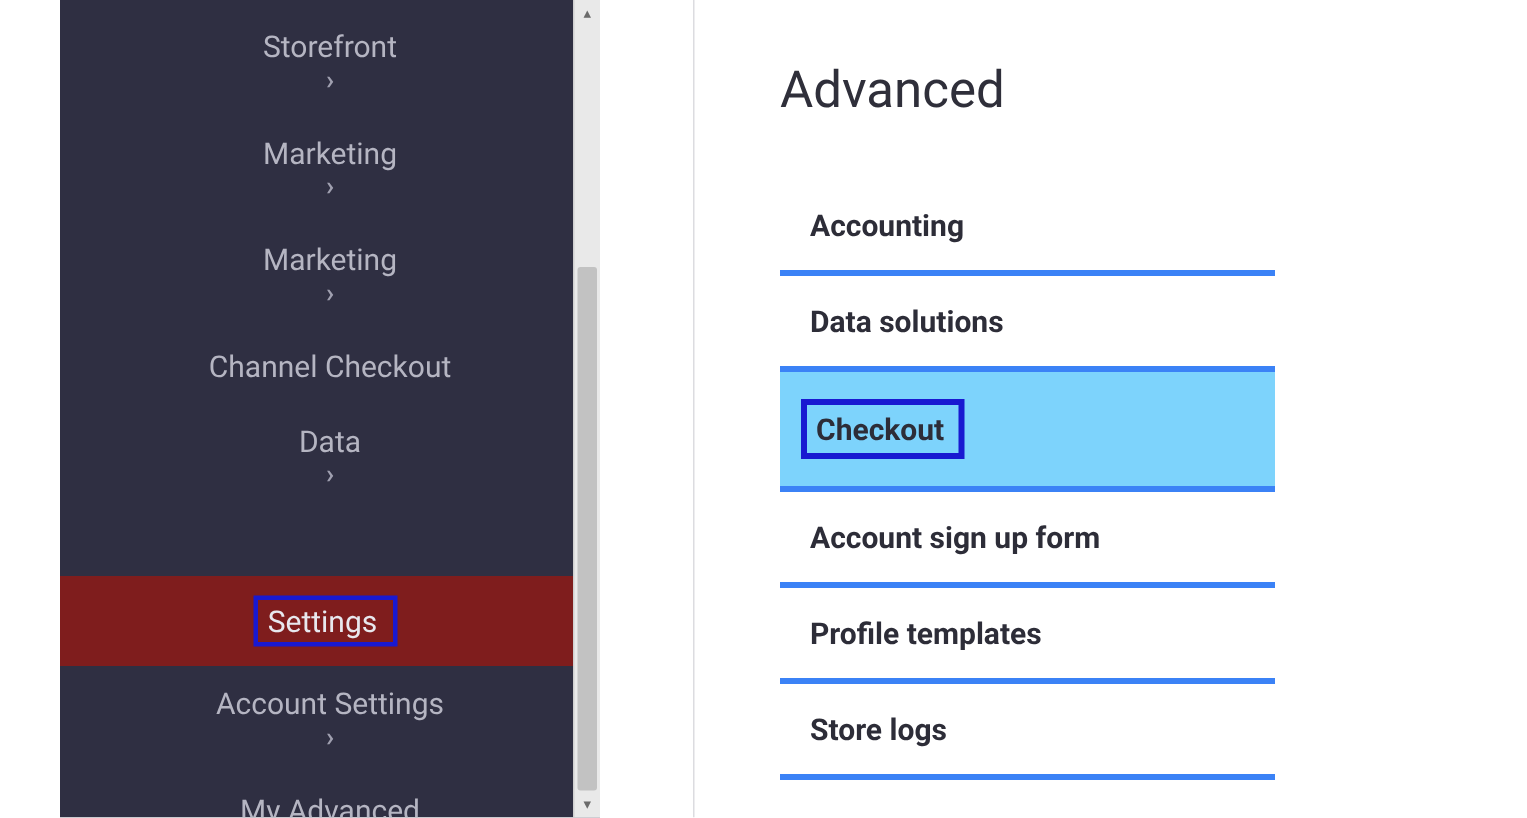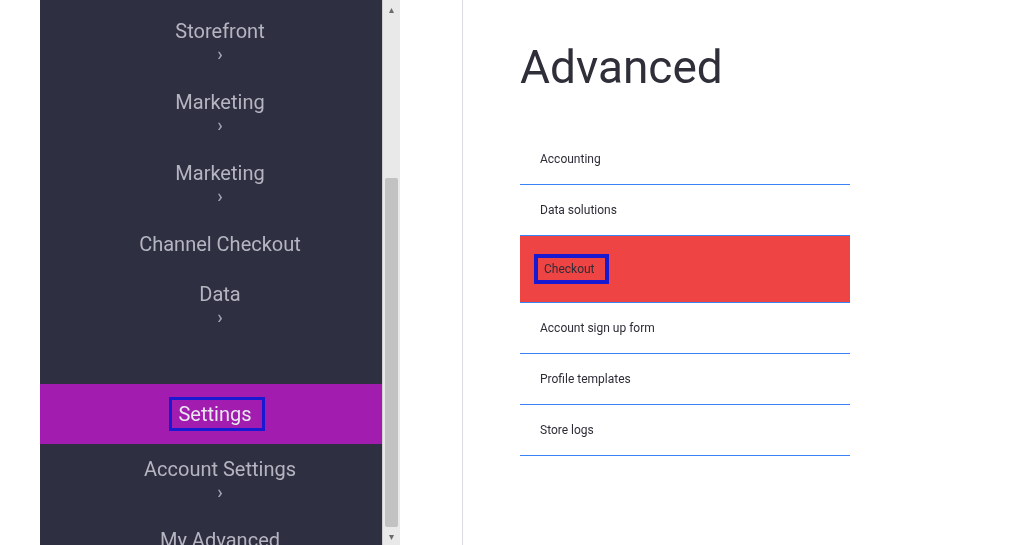--- a/index.html
+++ b/index.html
@@ -39,21 +39,21 @@
       align-items: center;
       justify-content: space-between;
       padding: 13px 24px 13px 24px;
       color: #b5b5c2;
       font-size: 20px;
       font-weight: 400;
       cursor: pointer;
       flex-direction: column;
     }
     .nav-item.active {
-      background: #a21caf;
+      background: #7f1d1d;
       color: #e8e8ee;
       text-align: center;
     }
     .highlight-box {
       border: 3px solid #1919d1;
       padding: 2px 10px 2px 6px;
       margin-left: -6px;
       display: inline-block;
     }
     .spacer {
@@ -107,38 +107,38 @@
       bottom: 0;
       left: 462px;
       width: 1px;
       background: #dcdce0;
     }
     .main {
       flex: 1;
       padding: 40px 30px 0 100px;
     }
     .main-title {
-      font-size: 46px;
+      font-size: 34px;
       font-weight: 400;
       color: #2f2f3a;
       margin-bottom: 40px;
     }
     .adv-list {
       width: 330px;
     }
     .adv-item {
       padding: 18px 0 18px 20px;
-      border-bottom: 1px solid #3b82f6;
-      font-size: 12px;
-      font-weight: 400;
+      border-bottom: 4px solid #3b82f6;
+      font-size: 20px;
+      font-weight: 700;
       color: #2d2d38;
       cursor: pointer;
     }
     .adv-item.selected {
-      background: #ef4444;
+      background: #7dd3fc;
     }
     .adv-item.selected .inner-highlight {
       border: 4px solid #1919d1;
       padding: 4px 10px 4px 6px;
       display: inline-block;
       margin-left: -6px;
     }
   </style>
 </head>
 <body>

